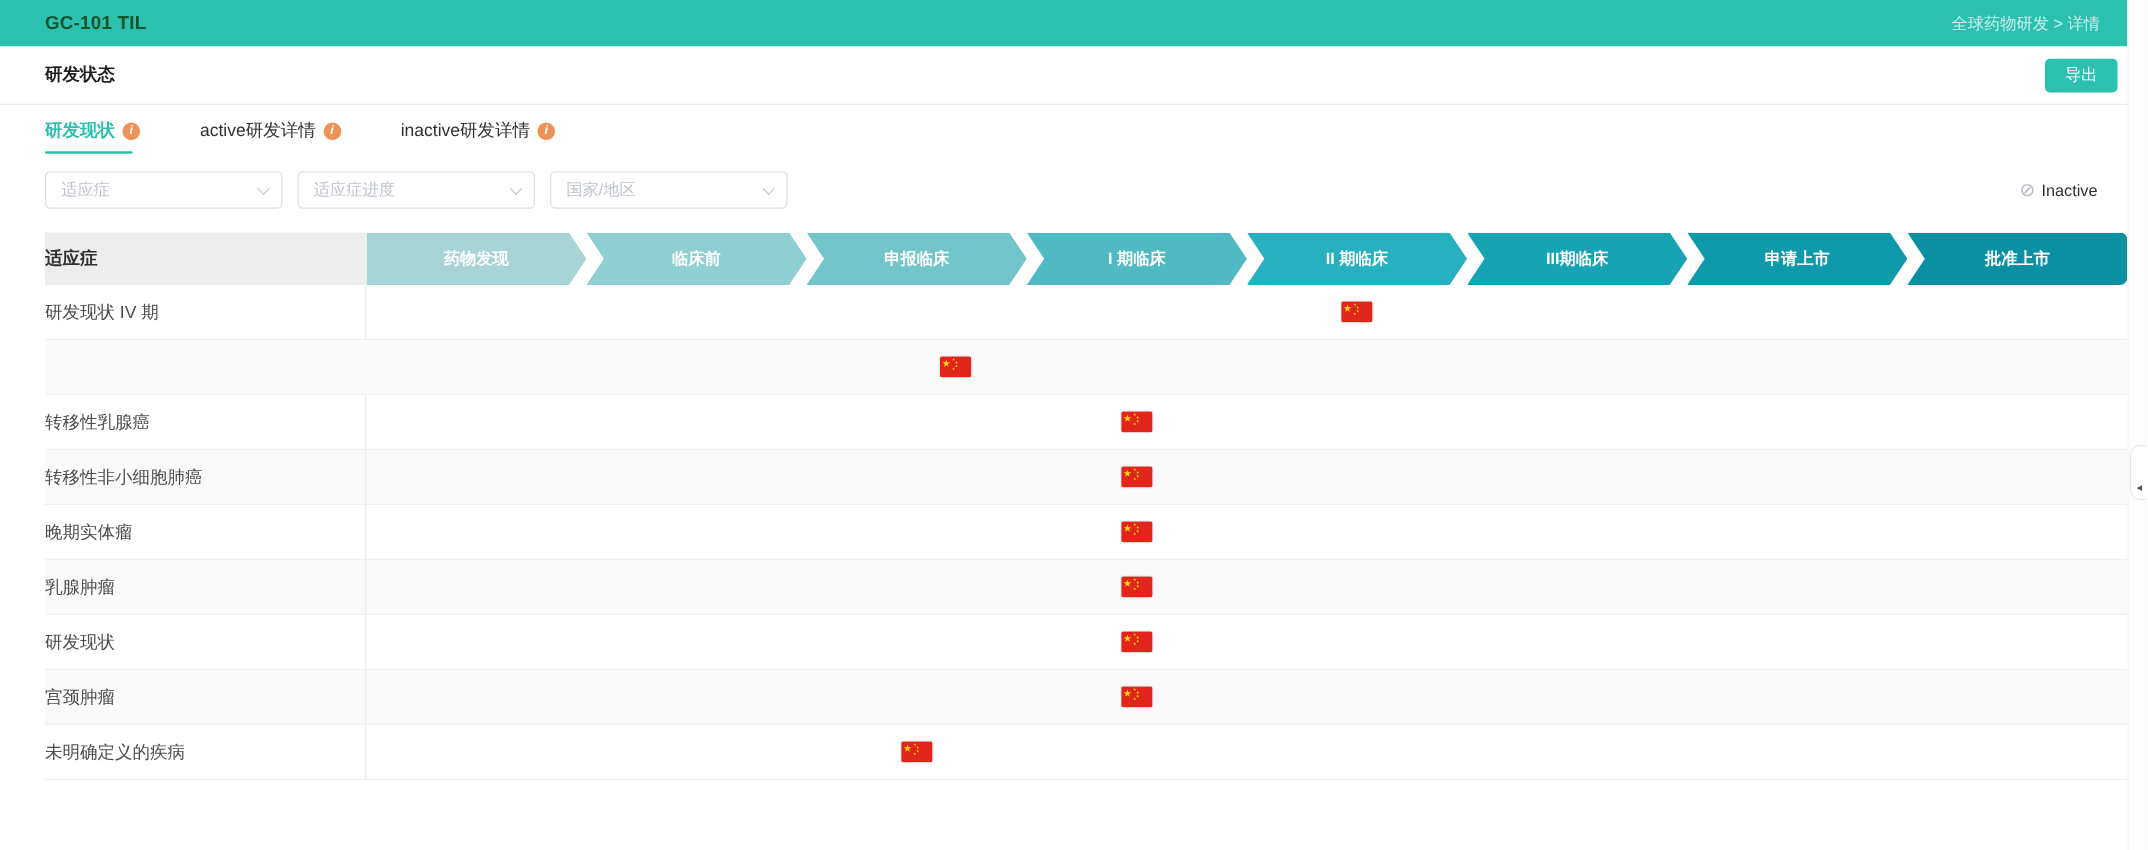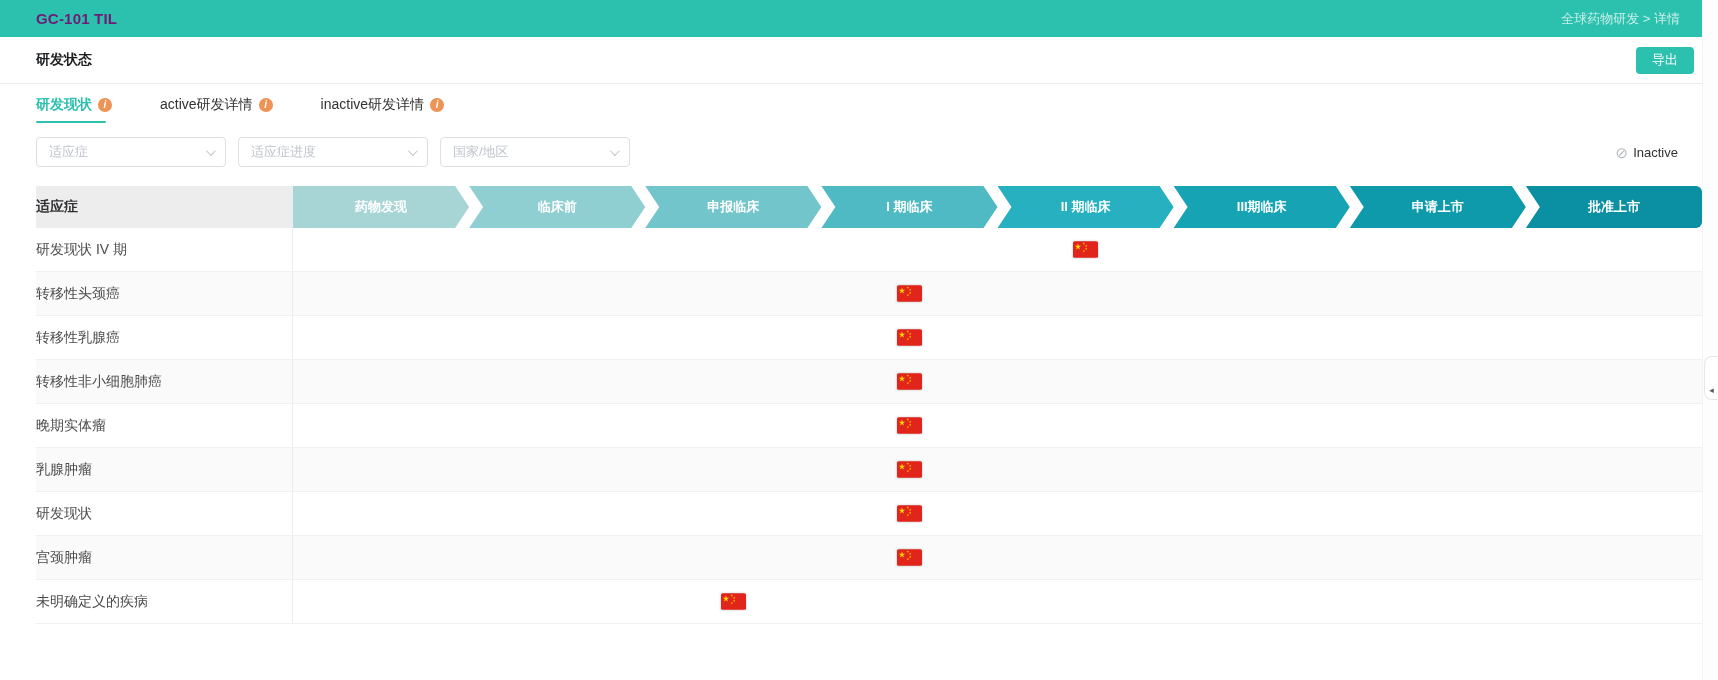--- a/index.html
+++ b/index.html
@@ -3,21 +3,21 @@
 <meta charset="utf-8">
 <style>
   * { box-sizing: border-box; margin: 0; padding: 0; }
   html,body { background:#fff; }
   body { font-family: "Liberation Sans", "DejaVu Sans", sans-serif; }
   .page { position:relative; width:1718px; height:680px; background:#fff; overflow:hidden; }
   .content { width:1702px; }
 
   
   .topbar { height:37px; background:#2cc0ae; display:flex; align-items:center; justify-content:space-between; padding:0 22px 0 36px; }
-  .app-title { color:#701a75; font-size:15px; font-weight:bold; letter-spacing:.2px; }
+  .app-title { color:#14532d; font-size:15px; font-weight:bold; letter-spacing:.2px; }
   .breadcrumb { color:rgba(255,255,255,.75); font-size:13px; cursor:pointer; }
 
   
   .heading-row { height:47px; display:flex; align-items:center; justify-content:space-between; padding:0 8px 0 36px; border-bottom:1px solid #ececee; }
   .page-heading { font-size:14px; font-weight:bold; color:#1f2022; }
   .export-btn { min-width:58px; height:27px; padding:0 14px; background:#2cc0ae; color:#fff; border:none; border-radius:4px; font-size:13px; font-family:inherit; cursor:pointer; }
 
   
   .tabs-row { display:flex; gap:48px; margin:12px 0 0 36px; }
   .tab { display:flex; align-items:center; gap:6px; font-size:14px; color:#303133; cursor:pointer; padding-bottom:9px; }
@@ -157,21 +157,20 @@
       <path transform="translate(13,12.1) scale(1.5)" d="M0,-1 L0.588,0.809 L-0.951,-0.309 L0.951,-0.309 L-0.588,0.809 Z" fill="#ffde00"></path>
     </svg>
   </span>
 </div>
               <div class="stage-cell"></div>
               <div class="stage-cell"></div>
               <div class="stage-cell"></div>
             </div>
           </div>
           <div class="trow">
-            <div class="tcell-ind">转移性头颈癌</div>
             <div class="row-stages">
               <div class="stage-cell"></div>
               <div class="stage-cell"></div>
               <div class="stage-cell"></div>
               <div class="stage-cell">
   <span class="flag">
     <svg width="25" height="17" viewBox="0 0 30 20" aria-hidden="true">
       <rect width="30" height="20" rx="2" fill="#e1251b"></rect>
       <path transform="translate(6,6.8) scale(3.9)" d="M0,-1 L0.588,0.809 L-0.951,-0.309 L0.951,-0.309 L-0.588,0.809 Z" fill="#ffde00"></path>
       <path transform="translate(13,2.9) scale(1.5)" d="M0,-1 L0.588,0.809 L-0.951,-0.309 L0.951,-0.309 L-0.588,0.809 Z" fill="#ffde00"></path>

